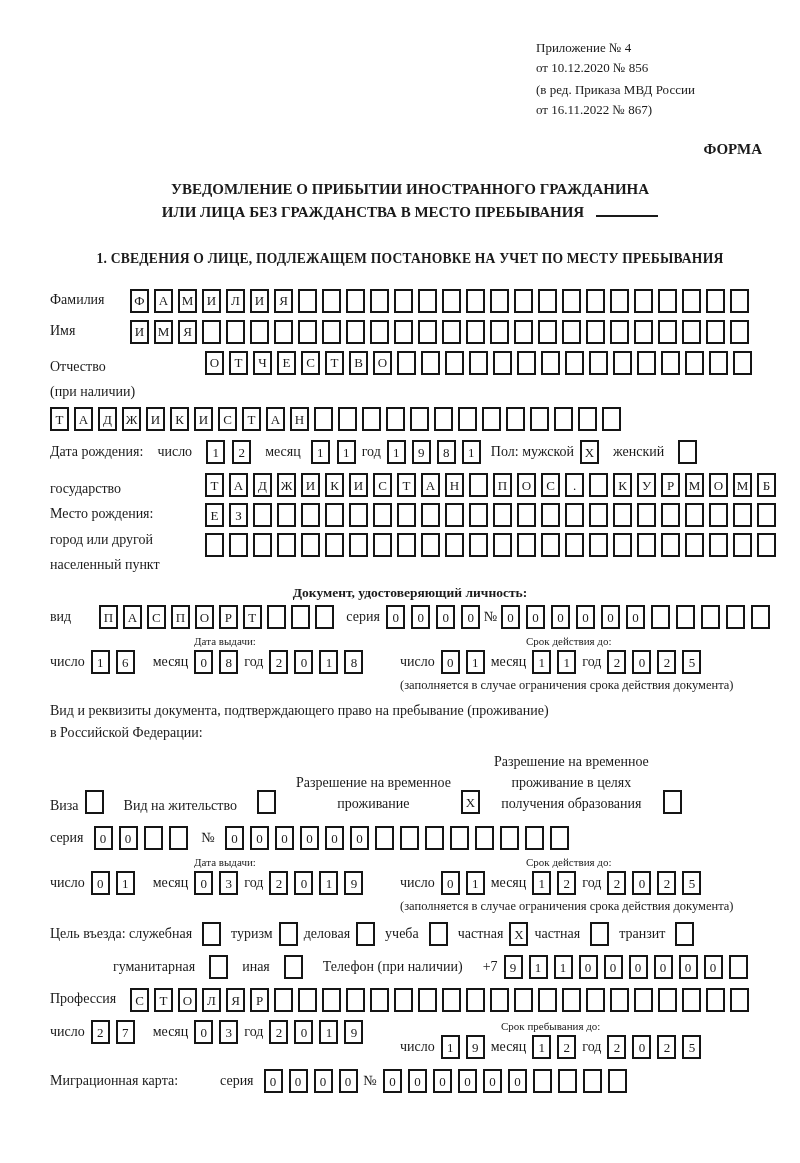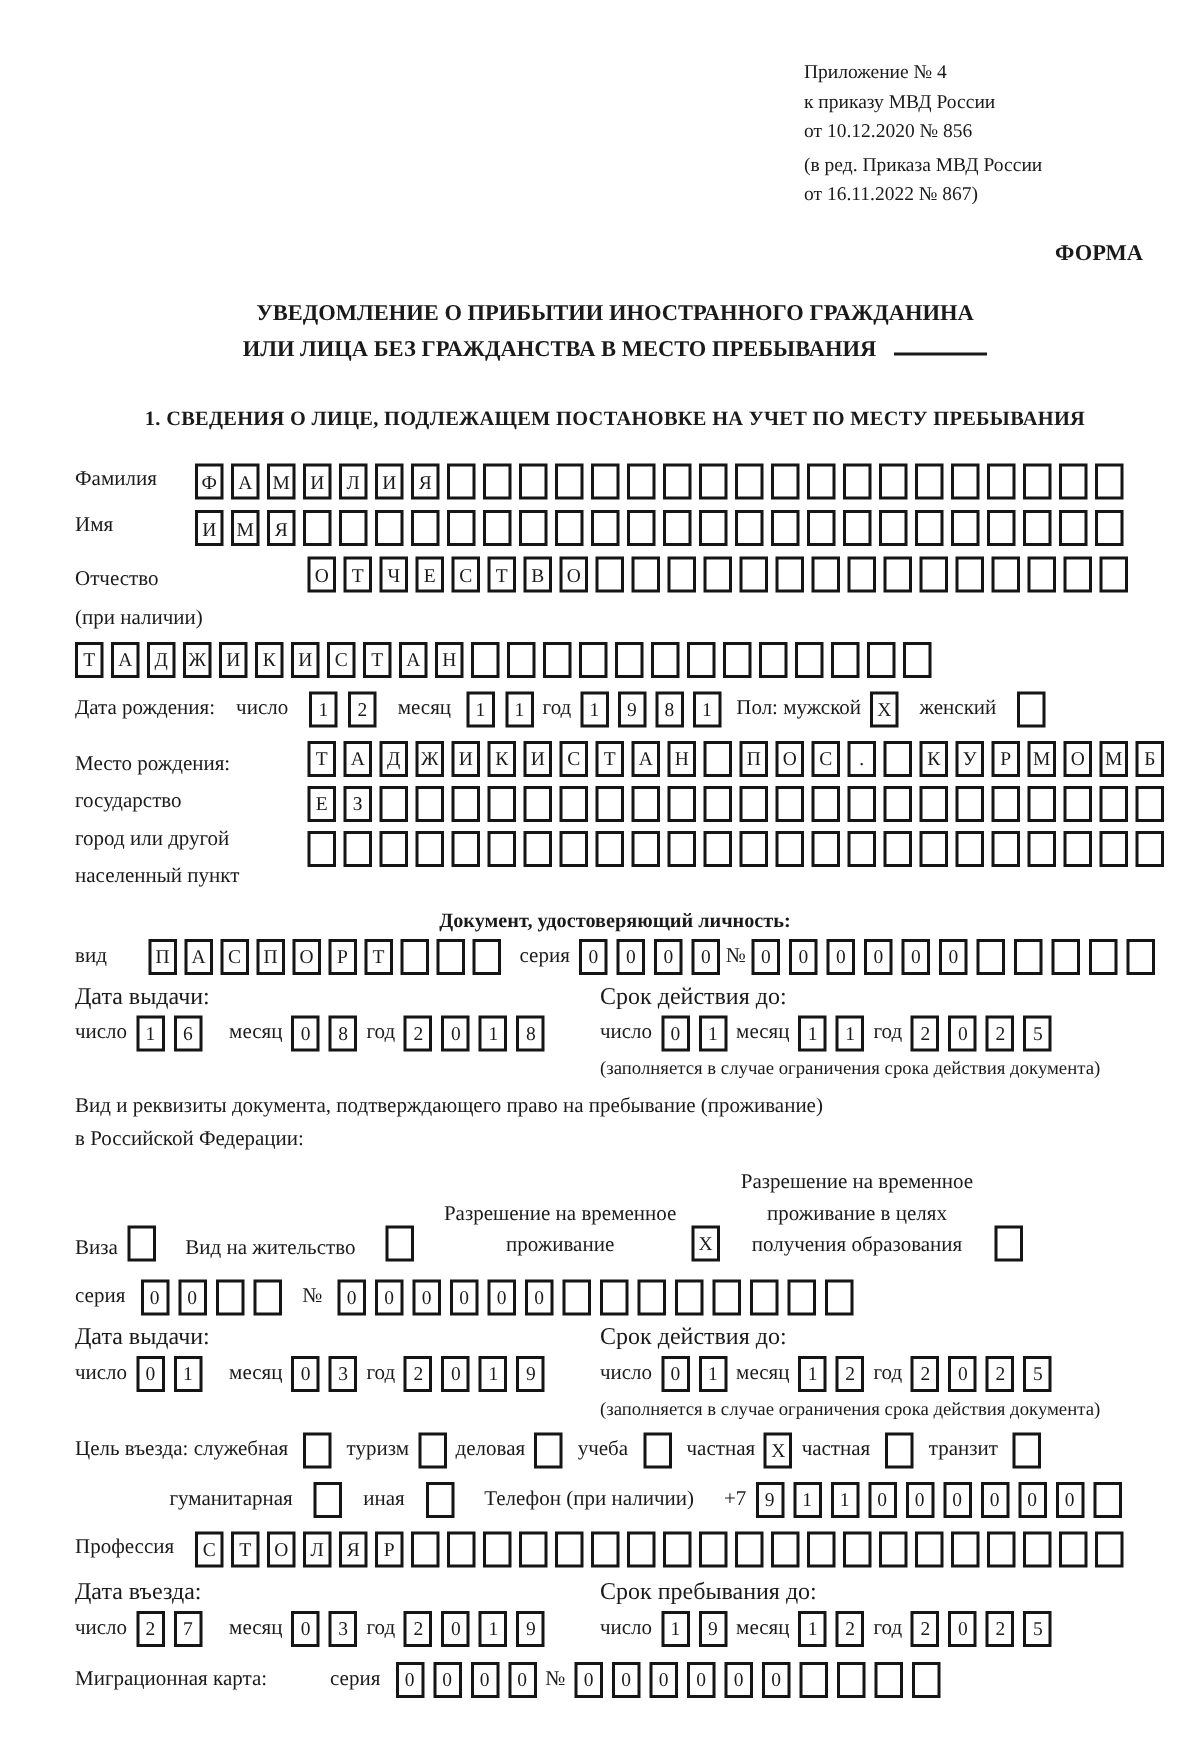--- a/index.html
+++ b/index.html
@@ -26,38 +26,37 @@
     width:19px;height:24px;box-sizing:border-box;border:2px solid #151515;
     display:inline-flex;align-items:center;justify-content:center;
     font-size:13px;line-height:1;background:#fff;flex:0 0 auto;
   }
   .stack{display:flex;flex-direction:column;gap:6px;}
   .center-b{margin-top:8px;text-align:center;font-weight:bold;font-size:13.5px;}
   
   .dates{display:flex;margin-top:6px;font-size:14px;}
   .dg{display:flex;flex-direction:column;}
   .dg-a{width:350px;}
-  .dhead{font-size:16px;margin-bottom:3px;}
+  .dhead{text-align:center;font-size:11px;margin-bottom:3px;}
   .dline{display:flex;align-items:center;gap:6px;}
   .dline .cells{gap:6px;}
   .note{font-size:12.5px;text-align:right;padding-right:4px;margin-top:4px;}
   .plain{margin-top:10px;font-size:14px;}
   .gap6{width:6px;} .gap10{width:10px;} .gap14{width:14px;} .gap20{width:20px;}
   .cbx-row{display:flex;align-items:flex-end;margin-top:10px;font-size:14px;}
   .cbl{text-align:center;line-height:1.5;}
   .inline-lbl{padding-top:3px;}
 </style>
 </head>
 <body>
 
 <div class="page">
 
   <div class="hdr">
     <div>Приложение № 4</div>
-    <div>к приказу МВД России</div>
     <div>от 10.12.2020 № 856</div>
     <div class="sub">(в ред. Приказа МВД России</div>
     <div>от 16.11.2022 № 867)</div>
   </div>
   <div class="forma">ФОРМА</div>
 
   <div class="title">
     <div>УВЕДОМЛЕНИЕ О ПРИБЫТИИ ИНОСТРАННОГО ГРАЖДАНИНА</div>
     <div>
       <span>ИЛИ ЛИЦА БЕЗ ГРАЖДАНСТВА В МЕСТО ПРЕБЫВАНИЯ</span><span class="title-underline"></span>
@@ -224,22 +223,22 @@
     <span class="gap14"></span>
     <span>женский</span>
     <span class="gap14"></span>
     <div class="cells">
         <span class="cell"></span>
       </div>
   </div>
 
   <div class="row" style="margin-top:9px;">
     <div class="lbl" style="width:155px;line-height:1.8;">
+      <div>государство</div>
       <div>Место рождения:</div>
-      <div>государство</div>
       <div>город или другой</div>
       <div>населенный пункт</div>
     </div>
     <div class="stack">
       <div class="cells">
           <span class="cell">Т</span>
           <span class="cell">А</span>
           <span class="cell">Д</span>
           <span class="cell">Ж</span>
           <span class="cell">И</span>
@@ -627,21 +626,20 @@
         <span class="cell"></span>
         <span class="cell"></span>
         <span class="cell"></span>
         <span class="cell"></span>
         <span class="cell"></span>
       </div>
   </div>
 
   <div class="dates" style="margin-top:8px;">
     <div class="dg dg-a">
-      <div class="dhead">Дата въезда:</div>
       <div class="dline">
         <span>число</span>
         <div class="cells">
             <span class="cell">2</span>
             <span class="cell">7</span>
           </div>
         <span class="gap6"></span>
         <span>месяц</span>
         <div class="cells">
             <span class="cell">0</span>

